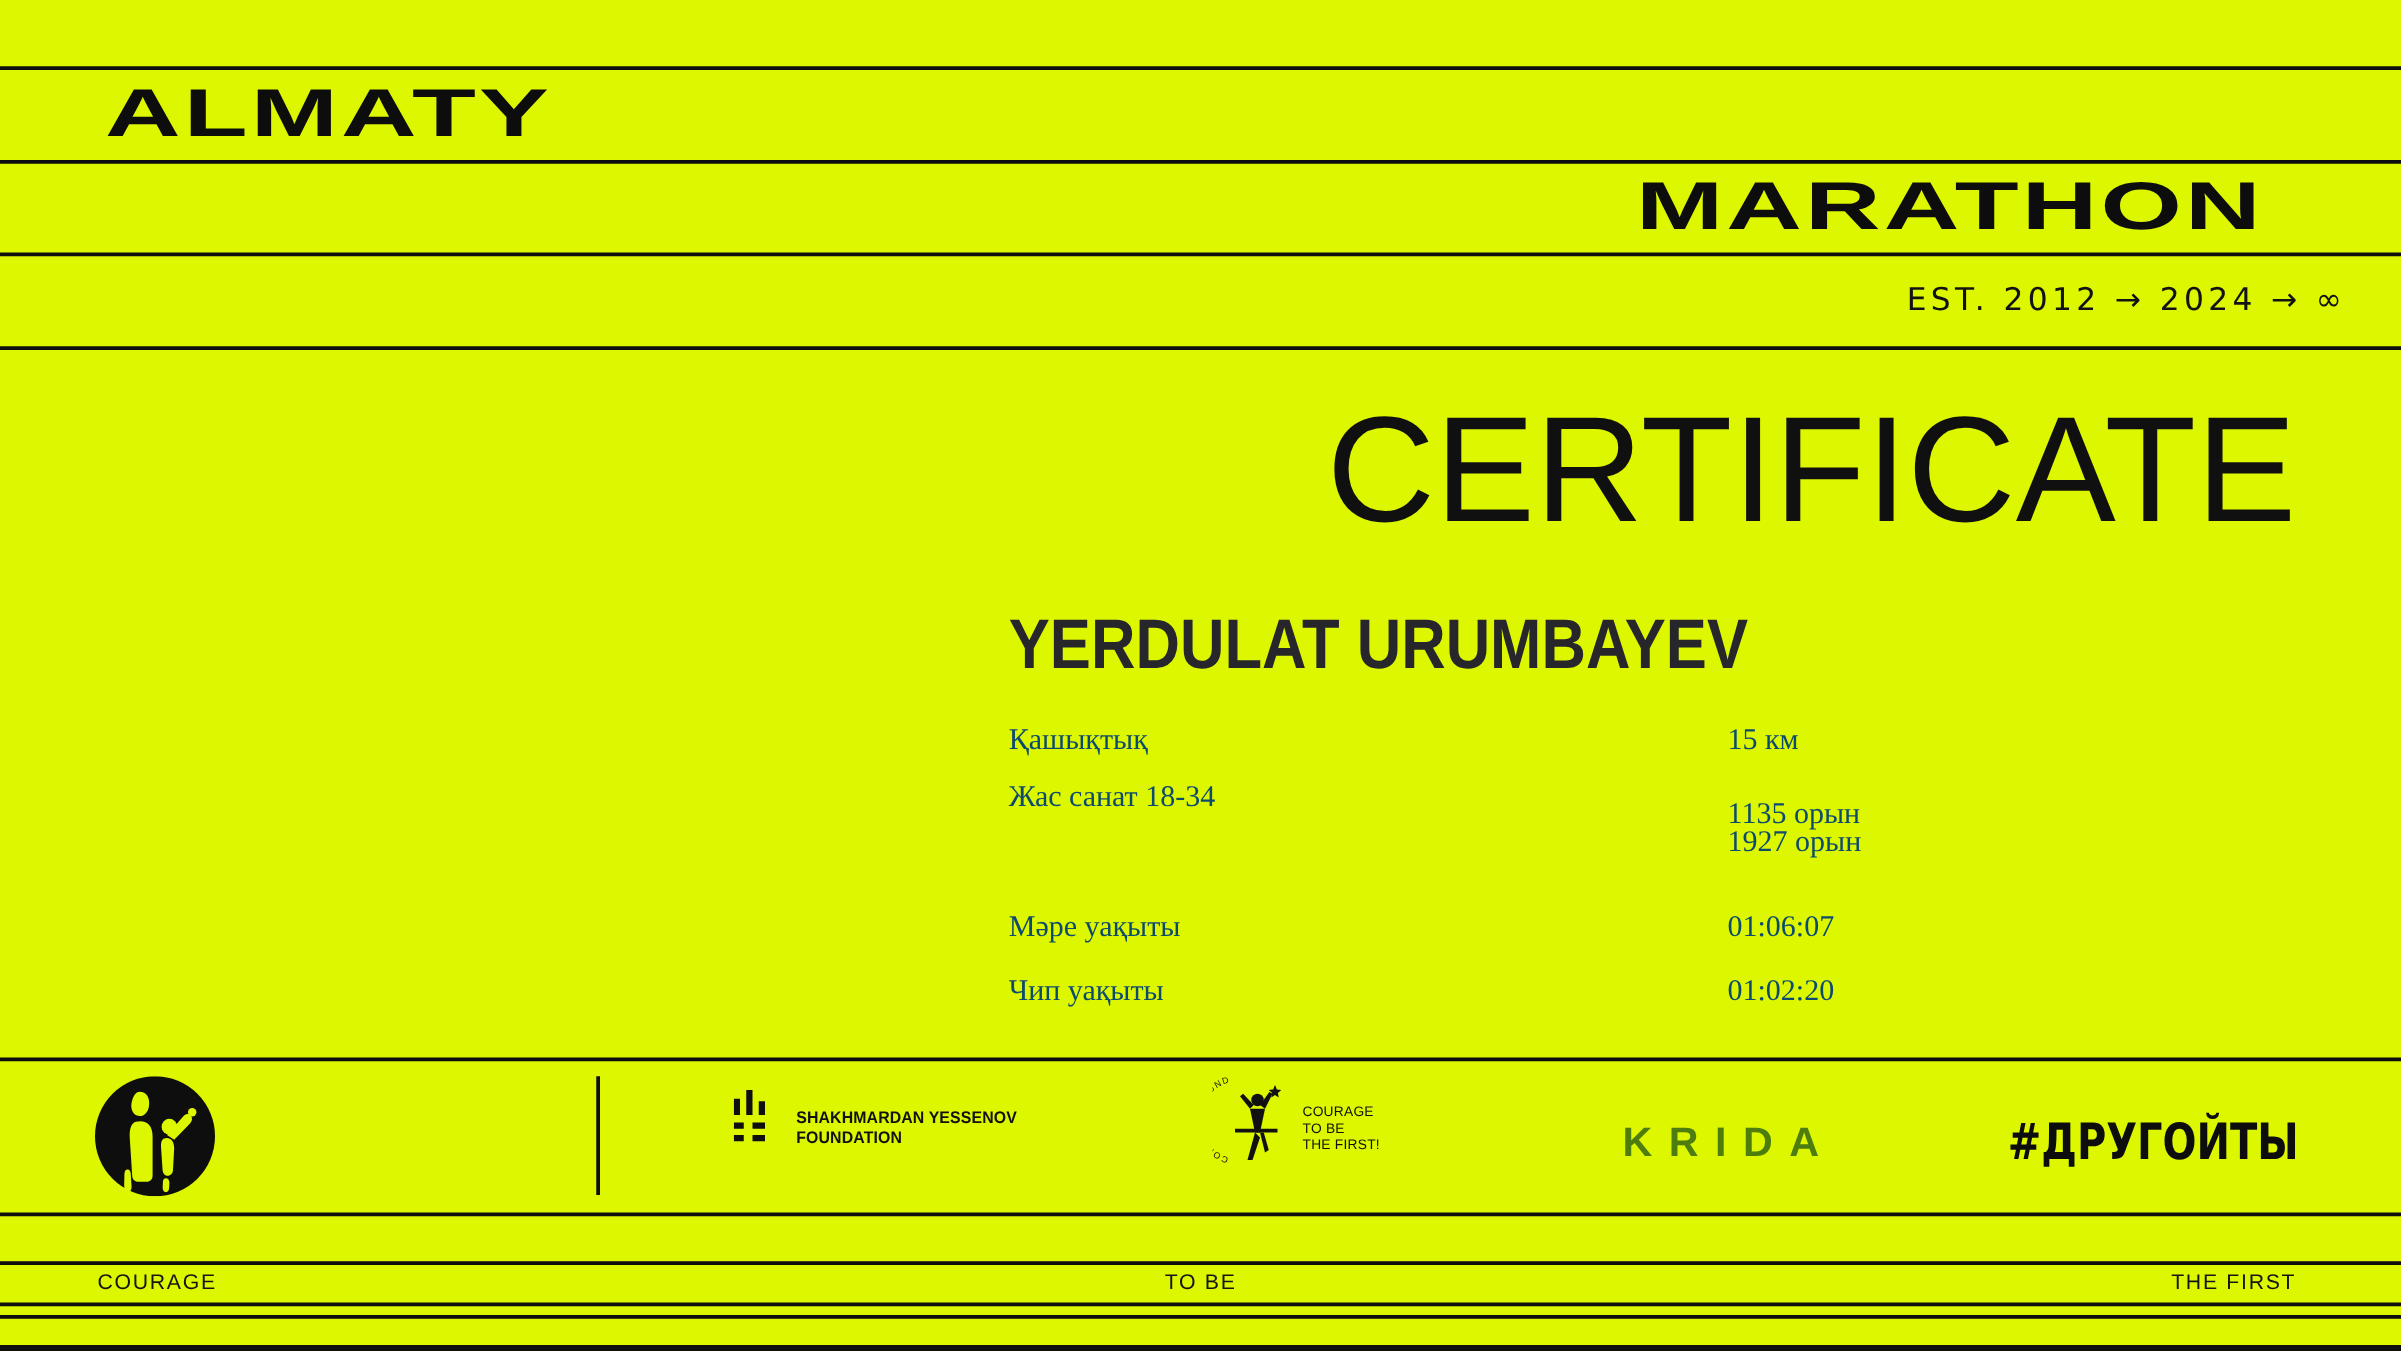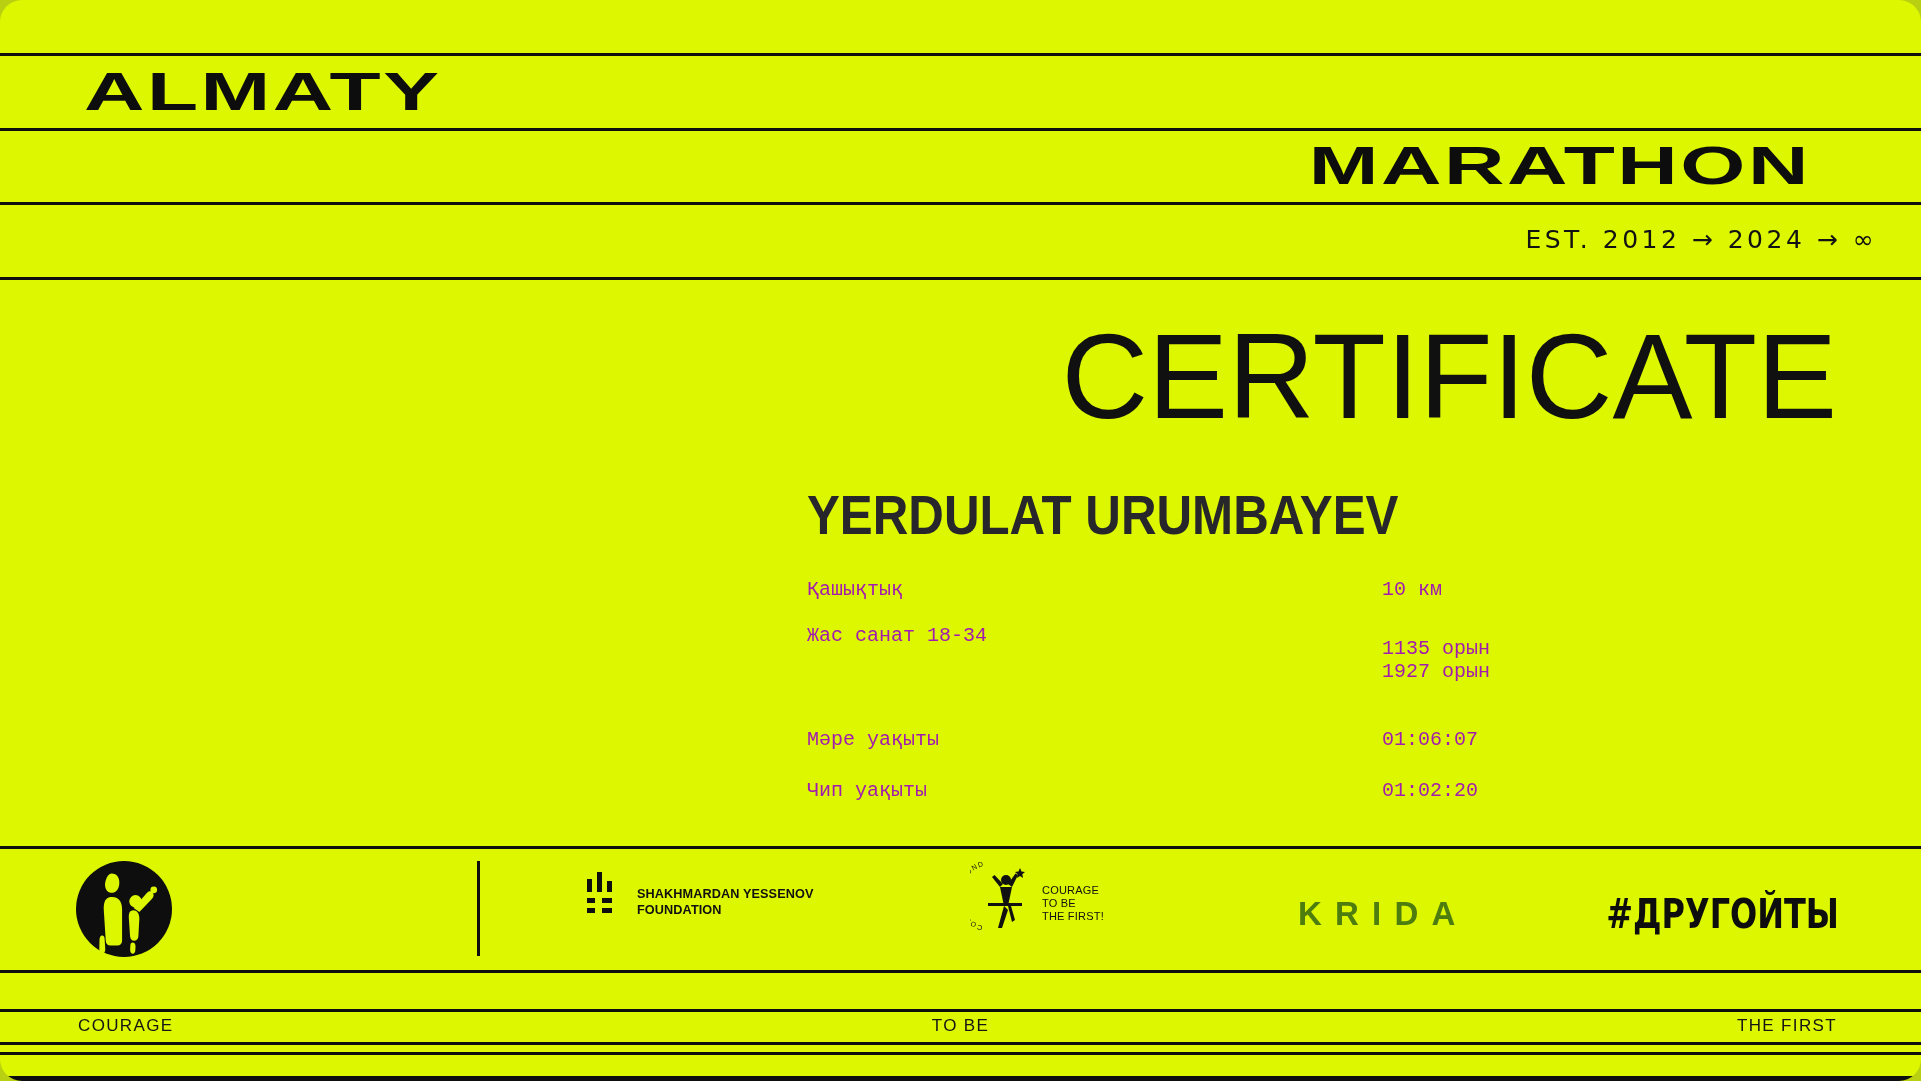--- a/index.html
+++ b/index.html
@@ -3,21 +3,20 @@
 <meta charset="utf-8">
 <style>
   html,body{margin:0;padding:0;background:#b9cf12;}
   .page{
     position:relative;
     width:1921px;height:1081px;
     background:#DCF700;
     overflow:hidden;
     font-family:"Liberation Sans",sans-serif;
     color:#0d0d0d;
-    border-radius:22px;
   }
   .hline{position:absolute;left:0;width:100%;height:3px;background:#0e0e0e;}
   .band{position:absolute;left:0;width:100%;display:flex;align-items:center;box-sizing:border-box;}
 
   
   .almaty{
     top:53px;height:75px;padding-left:84px;
   }
   .almaty span{
     font-size:54px;font-weight:700;letter-spacing:0.03em;
@@ -42,21 +41,21 @@
   .cert-title{
     position:absolute;right:84px;top:316px;
     font-size:120px;font-weight:400;letter-spacing:0em;line-height:1;
     color:#101010;white-space:nowrap;
   }
   .recipient{
     position:absolute;left:807px;top:487px;
     font-size:56px;font-weight:700;line-height:1;color:#26262b;
     transform:scaleX(0.88);transform-origin:left center;white-space:nowrap;
   }
-  .detail{position:absolute;font-family:Liberation Mono, monospace;font-size:20px;line-height:1;color:#a21caf;white-space:nowrap;}
+  .detail{position:absolute;font-family:Liberation Serif, serif;font-size:24px;line-height:1;color:#0c4a6e;white-space:nowrap;}
   .d-label{left:807px;}
   .d-value{left:1382px;}
   .dl0{top:580px;} .dv0{top:580px;}
   .dl1{top:626px;} .dv1{top:639px;}
   .dl2{top:679px;} .dv2{top:662px;}
   .dl3{top:730px;} .dv3{top:730px;}
   .dl4{top:781px;} .dv4{top:781px;}
 
   
   .kaspi-logo{position:absolute;left:76px;top:861px;}
@@ -117,21 +116,21 @@
     <span>MARATHON</span>
   </div>
   <div class="band est">
     <span>EST. 2012 → 2024 → ∞</span>
   </div>
 
   <div class="cert-title">CERTIFICATE</div>
   <div class="recipient">YERDULAT URUMBAYEV</div>
 
   <div class="detail d-label dl0">Қашықтық</div>
-  <div class="detail d-value dv0">10 км</div>
+  <div class="detail d-value dv0">15 км</div>
   <div class="detail d-label dl1">Жас санат 18-34</div>
   <div class="detail d-value dv1">1135 орын</div>
   <div class="detail d-value dv2">1927 орын</div>
   <div class="detail d-label dl3">Мәре уақыты</div>
   <div class="detail d-value dv3">01:06:07</div>
   <div class="detail d-label dl4">Чип уақыты</div>
   <div class="detail d-value dv4">01:02:20</div>
 
   <div class="kaspi-logo">
     <svg width="96" height="96" viewBox="0 0 100 100" aria-hidden="true">

